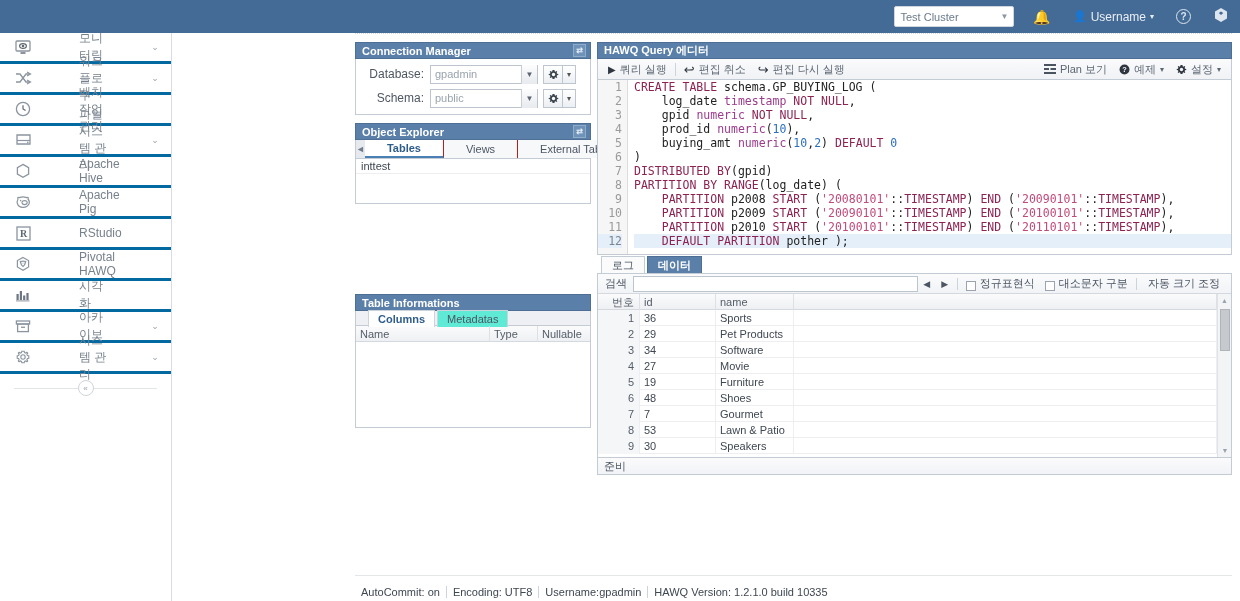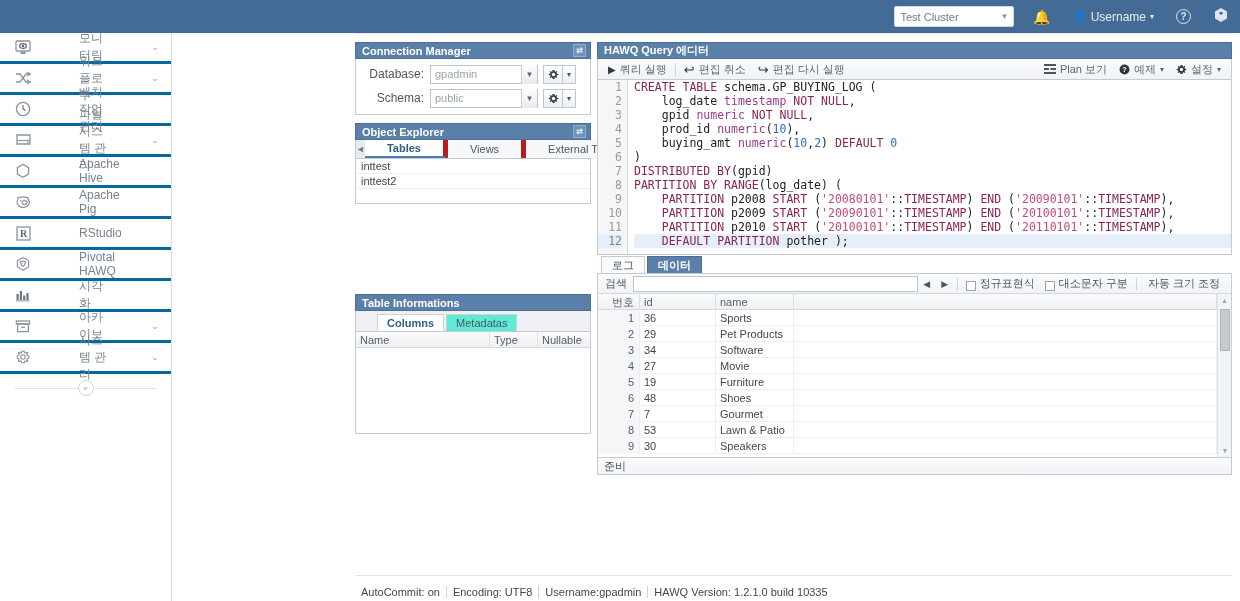--- a/index.html
+++ b/index.html
@@ -154,44 +154,44 @@
   #oe-tabs {
     display: flex; align-items: stretch; height: 19px;
     background: #eff1f4; border: 1px solid #c3cbd4; border-top: none;
   }
   .oe-scroll {
     width: 13px; display: flex; align-items: center; justify-content: center;
     color: #6f7d8c; font-size: 9px; background: #e6e9ee;
   }
   .oe-tab {
     display: flex; align-items: center; padding: 0 22px;
-    font-size: 11px; color: #4b5563; border-right: 5px solid #b91c1c;
+    font-size: 11px; color: #4b5563; border-right: 1px solid #b91c1c;
     background: #f7f8fa; white-space: nowrap;
   }
   .oe-tab.active {
     background: #fff; color: #2f5d8a; font-weight: bold;
     border-bottom: 2px solid #4a7fb5;
   }
   .oe-tab.clipped { overflow: hidden; }
   #oe-list {
     border: 1px solid #c3cbd4; border-top: none; background: #fff;
     height: 45px; overflow: hidden;
   }
   .oe-row {
     height: 15px; display: flex; align-items: center;
     padding-left: 5px; font-size: 11px; color: #3f4752;
     border-bottom: 1px solid #eceef1;
   }
 
   
   #ti-wrap { margin-top: 90px; }
   #ti-tabs {
-    display: flex; height: 21px; background: #eef0f3;
-    border: 1px solid #c3cbd4; border-top: none; padding-left: 21px;
-    align-items: flex-end;
+    display: flex; height: 15px; background: #eef0f3;
+    border: 1px solid #c3cbd4; border-top: none; padding-left: 12px;
+    align-items: center;
   }
   .ti-tab {
     display: flex; align-items: center; padding: 0 9px; height: 17px;
     font-size: 11px; color: #4b5563; background: #5eead4;
     border: 1px solid #cdd3da; border-bottom: none; margin-right: 2px;
   }
   .ti-tab.active { background: #fff; color: #2f5d8a; font-weight: bold; }
   #ti-grid { border: 1px solid #c3cbd4; border-top: none; background: #fff; }
   #ti-head {
     display: flex; height: 16px; align-items: center;
@@ -551,21 +551,20 @@
           <div id="oe-tabs">
             <div class="oe-scroll">◄</div>
             <div class="oe-tab active">Tables</div>
             <div class="oe-tab">Views</div>
             <div class="oe-tab">External Tables</div>
             <div class="oe-tab clipped">Func</div>
             <div class="oe-scroll">➜</div>
           </div>
           <div id="oe-list">
             <div class="oe-row">inttest</div>
-            <div class="oe-row">inttest2</div>
           </div>
         </div>
 
         <div id="ti-wrap">
           <div class="panel-head">
             <span>Table Informations</span>
             <span class="spacer"></span>
           </div>
           <div id="ti-tabs">
             <div class="ti-tab active">Columns</div>

